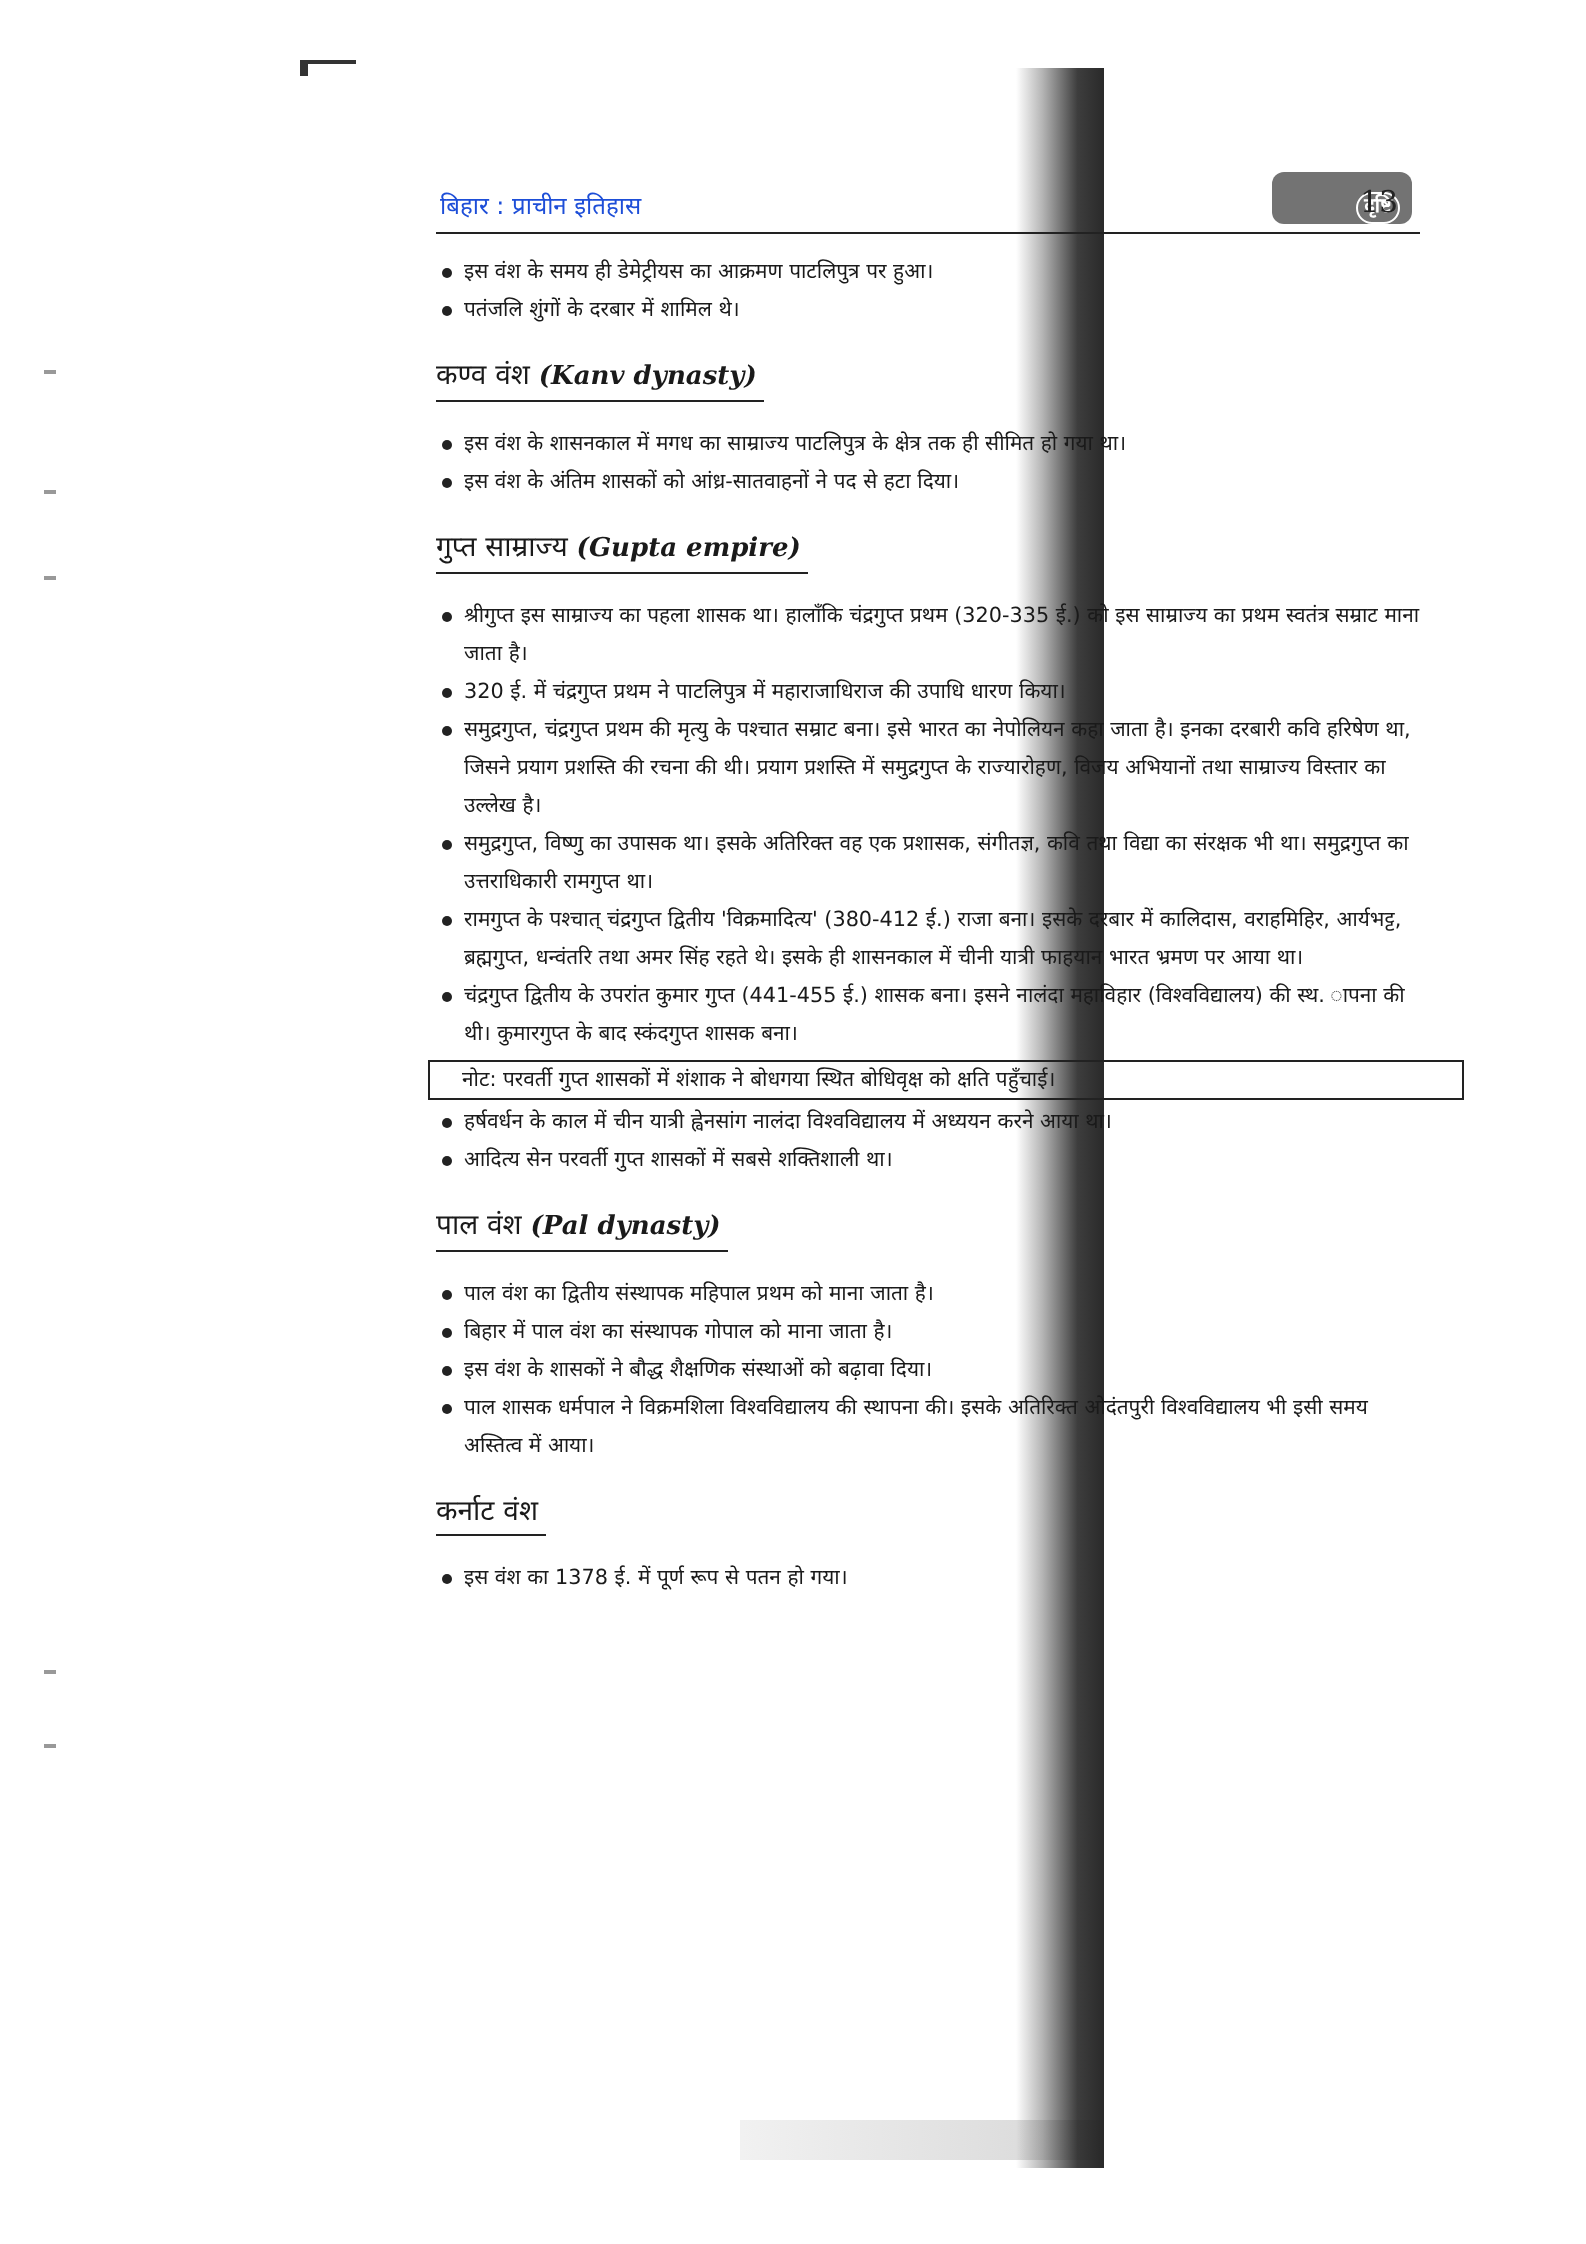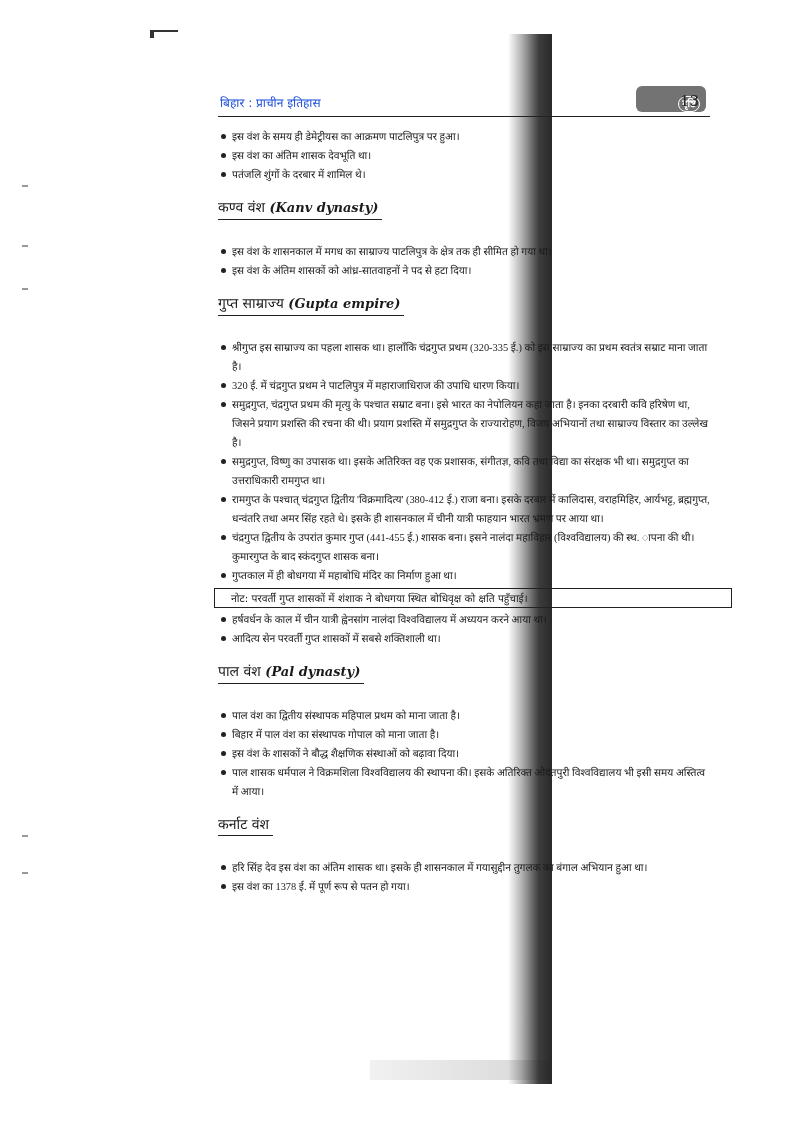--- a/index.html
+++ b/index.html
@@ -43,26 +43,26 @@
   }
   .page-number {
     position: absolute; left: 462px; top: 4px; font-family: "DejaVu Serif", serif; font-size: 15px; color: #222;
   }
 
   .content {
     position: absolute; left: 218px; top: 127px; width: 492px; z-index: 2;
     font-size: 10.4px; line-height: 19px;
   }
   ul { list-style: none; margin: 0; padding: 0; }
-  li { position: relative; padding-left: 14px; margin: 0; font-family: Liberation Serif, serif; }
+  li { position: relative; padding-left: 14px; margin: 0; }
   li::before {
     content: ""; position: absolute; left: 3px; top: 7px; width: 5px; height: 5px; border-radius: 50%; background: #222;
   }
   .section-heading {
-    display: inline-block; font-size: 14px; line-height: 20px; margin: 13px 0 22px 0;
+    display: inline-block; font-size: 14px; line-height: 20px; margin: 13px 0 12px 0;
     border-bottom: 1.5px solid #222; padding-right: 4px; padding-bottom: 1px;
   }
   .section-heading .en { font-family: "DejaVu Serif", serif; font-style: italic; font-size: 13px; font-weight: bold; }
   .note-box {
     border: 1.5px solid #222; padding: 0 16px; margin: 3px 0 2px -4px; width: 484px; line-height: 18px;
   }
 </style>
 </head>
 <body>
 
@@ -79,21 +79,20 @@
   <span class="header-title">बिहार : प्राचीन इतिहास</span>
   <div class="logo">
     <span class="logo-inner">दृष्टि</span>
   </div>
   <span class="page-number">13</span>
 </div>
 
 <div class="content">
   <ul>
     <li>इस वंश के समय ही डेमेट्रीयस का आक्रमण पाटलिपुत्र पर हुआ।</li>
-    <li>इस वंश का अंतिम शासक देवभूति था।</li>
     <li>पतंजलि शुंगों के दरबार में शामिल थे।</li>
   </ul>
 
   
   <div class="section-heading">
     <span>कण्व वंश</span>
     <span class="en">(Kanv dynasty)</span>
   </div>
   <ul>
     <li>इस वंश के शासनकाल में मगध का साम्राज्य पाटलिपुत्र के क्षेत्र तक ही सीमित हो गया था।</li>
@@ -105,21 +104,20 @@
     <span>गुप्त साम्राज्य</span>
     <span class="en">(Gupta empire)</span>
   </div>
   <ul>
     <li>श्रीगुप्त इस साम्राज्य का पहला शासक था। हालाँकि चंद्रगुप्त प्रथम (320-335 ई.) को इस साम्राज्य का प्रथम स्वतंत्र सम्राट माना जाता है।</li>
     <li>320 ई. में चंद्रगुप्त प्रथम ने पाटलिपुत्र में महाराजाधिराज की उपाधि धारण किया।</li>
     <li>समुद्रगुप्त, चंद्रगुप्त प्रथम की मृत्यु के पश्चात सम्राट बना। इसे भारत का नेपोलियन कहा जाता है। इनका दरबारी कवि हरिषेण था, जिसने प्रयाग प्रशस्ति की रचना की थी। प्रयाग प्रशस्ति में समुद्रगुप्त के राज्यारोहण, विजय अभियानों तथा साम्राज्य विस्तार का उल्लेख है।</li>
     <li>समुद्रगुप्त, विष्णु का उपासक था। इसके अतिरिक्त वह एक प्रशासक, संगीतज्ञ, कवि तथा विद्या का संरक्षक भी था। समुद्रगुप्त का उत्तराधिकारी रामगुप्त था।</li>
     <li>रामगुप्त के पश्चात् चंद्रगुप्त द्वितीय 'विक्रमादित्य' (380-412 ई.) राजा बना। इसके दरबार में कालिदास, वराहमिहिर, आर्यभट्ट, ब्रह्मगुप्त, धन्वंतरि तथा अमर सिंह रहते थे। इसके ही शासनकाल में चीनी यात्री फाहयान भारत भ्रमण पर आया था।</li>
     <li>चंद्रगुप्त द्वितीय के उपरांत कुमार गुप्त (441-455 ई.) शासक बना। इसने नालंदा महाविहार (विश्वविद्यालय) की स्थ. ापना की थी। कुमारगुप्त के बाद स्कंदगुप्त शासक बना।</li>
-    <li>गुप्तकाल में ही बोधगया में महाबोधि मंदिर का निर्माण हुआ था।</li>
   </ul>
   <div class="note-box">नोट: परवर्ती गुप्त शासकों में शंशाक ने बोधगया स्थित बोधिवृक्ष को क्षति पहुँचाई।</div>
   <ul>
     <li>हर्षवर्धन के काल में चीन यात्री ह्वेनसांग नालंदा विश्वविद्यालय में अध्ययन करने आया था।</li>
     <li>आदित्य सेन परवर्ती गुप्त शासकों में सबसे शक्तिशाली था।</li>
   </ul>
 
   
   <div class="section-heading">
     <span>पाल वंश</span>
@@ -130,16 +128,15 @@
     <li>बिहार में पाल वंश का संस्थापक गोपाल को माना जाता है।</li>
     <li>इस वंश के शासकों ने बौद्ध शैक्षणिक संस्थाओं को बढ़ावा दिया।</li>
     <li>पाल शासक धर्मपाल ने विक्रमशिला विश्वविद्यालय की स्थापना की। इसके अतिरिक्त ओदंतपुरी विश्वविद्यालय भी इसी समय अस्तित्व में आया।</li>
   </ul>
 
   
   <div class="section-heading">
     <span>कर्नाट वंश</span>
   </div>
   <ul>
-    <li>हरि सिंह देव इस वंश का अंतिम शासक था। इसके ही शासनकाल में गयासुद्दीन तुगलक का बंगाल अभियान हुआ था।</li>
     <li>इस वंश का 1378 ई. में पूर्ण रूप से पतन हो गया।</li>
   </ul>
 </div>
 
 </body></html>

